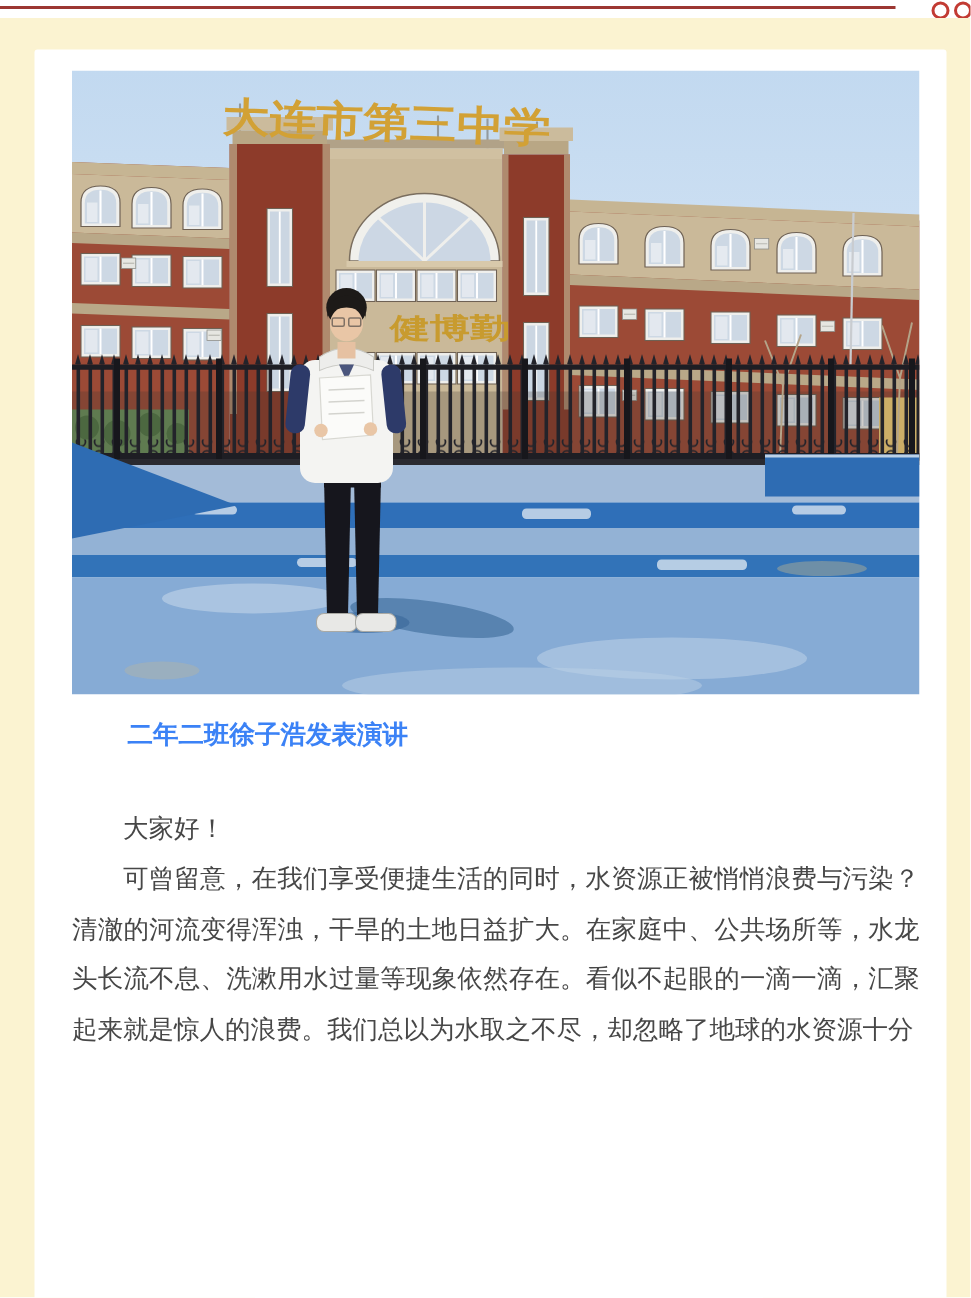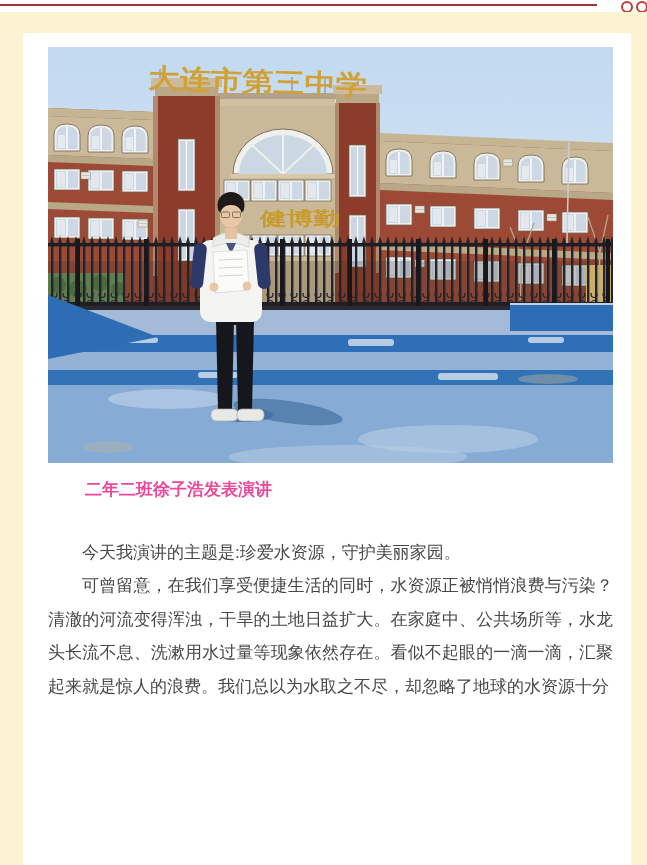--- a/index.html
+++ b/index.html
@@ -11,21 +11,21 @@
   .topbar-line{position:absolute;left:0;top:4px;width:597px;height:2px;background:#9c3732;}
   .win-dot{position:absolute;top:1px;width:8px;height:8px;border:2px solid #c23b33;border-radius:50%;background:#fff;}
   .win-dot.d1{left:621px;}
   .win-dot.d2{left:636px;}
   .sheet{position:absolute;left:0;top:12px;width:647px;height:853px;background:#fbf3d1;}
   .card{position:absolute;left:23px;top:21px;width:608px;height:900px;background:#ffffff;border-radius:2px;}
   .photo-wrap{margin:0;padding:14px 0 0 25px;width:565px;height:416px;}
   .photo-wrap svg{display:block;}
   .caption{
     margin:10px 25px 0 25px;width:565px;
-    font-size:17px;line-height:33px;font-weight:bold;color:#ec4899;
+    font-size:17px;line-height:33px;font-weight:bold;color:#3b82f6;
     text-indent:37px;
   }
   .article{
     margin:30px 25px 0 25px;width:565px;
     font-size:17px;line-height:33.4px;color:#474747;
     text-align:justify;
   }
   .article p{margin:0;}
   .article p.indent{text-indent:2em;}
 </style>
@@ -259,18 +259,18 @@
         </g>
 
         <text x="100" y="40" font-size="27" font-weight="bold" fill="#d2a135" textLength="219" lengthAdjust="spacingAndGlyphs" transform="rotate(2 100 40)" font-family="'Liberation Sans','DejaVu Sans',sans-serif">大连市第三中学</text>
         <text x="212" y="178" font-size="19" font-weight="bold" fill="#c89b2f" textLength="80" lengthAdjust="spacingAndGlyphs" font-family="'Liberation Sans','DejaVu Sans',sans-serif">健博勤</text>
       </svg>
     </figure>
 
     <p class="caption">二年二班徐子浩发表演讲</p>
 
     <div class="article">
-      <p class="indent">今天我演讲的主题是:珍爱水资源，守护美丽家园。</p>
+      <p class="indent">大家好！</p>
       <p class="indent">可曾留意，在我们享受便捷生活的同时，水资源正被悄悄浪费与污染？清澈的河流变得浑浊，干旱的土地日益扩大。在家庭中、公共场所等，水龙头长流不息、洗漱用水过量等现象依然存在。看似不起眼的一滴一滴，汇聚起来就是惊人的浪费。我们总以为水取之不尽，却忽略了地球的水资源十分</p>
     </div>
 
   </div>
 </div>
 
 </body></html>

